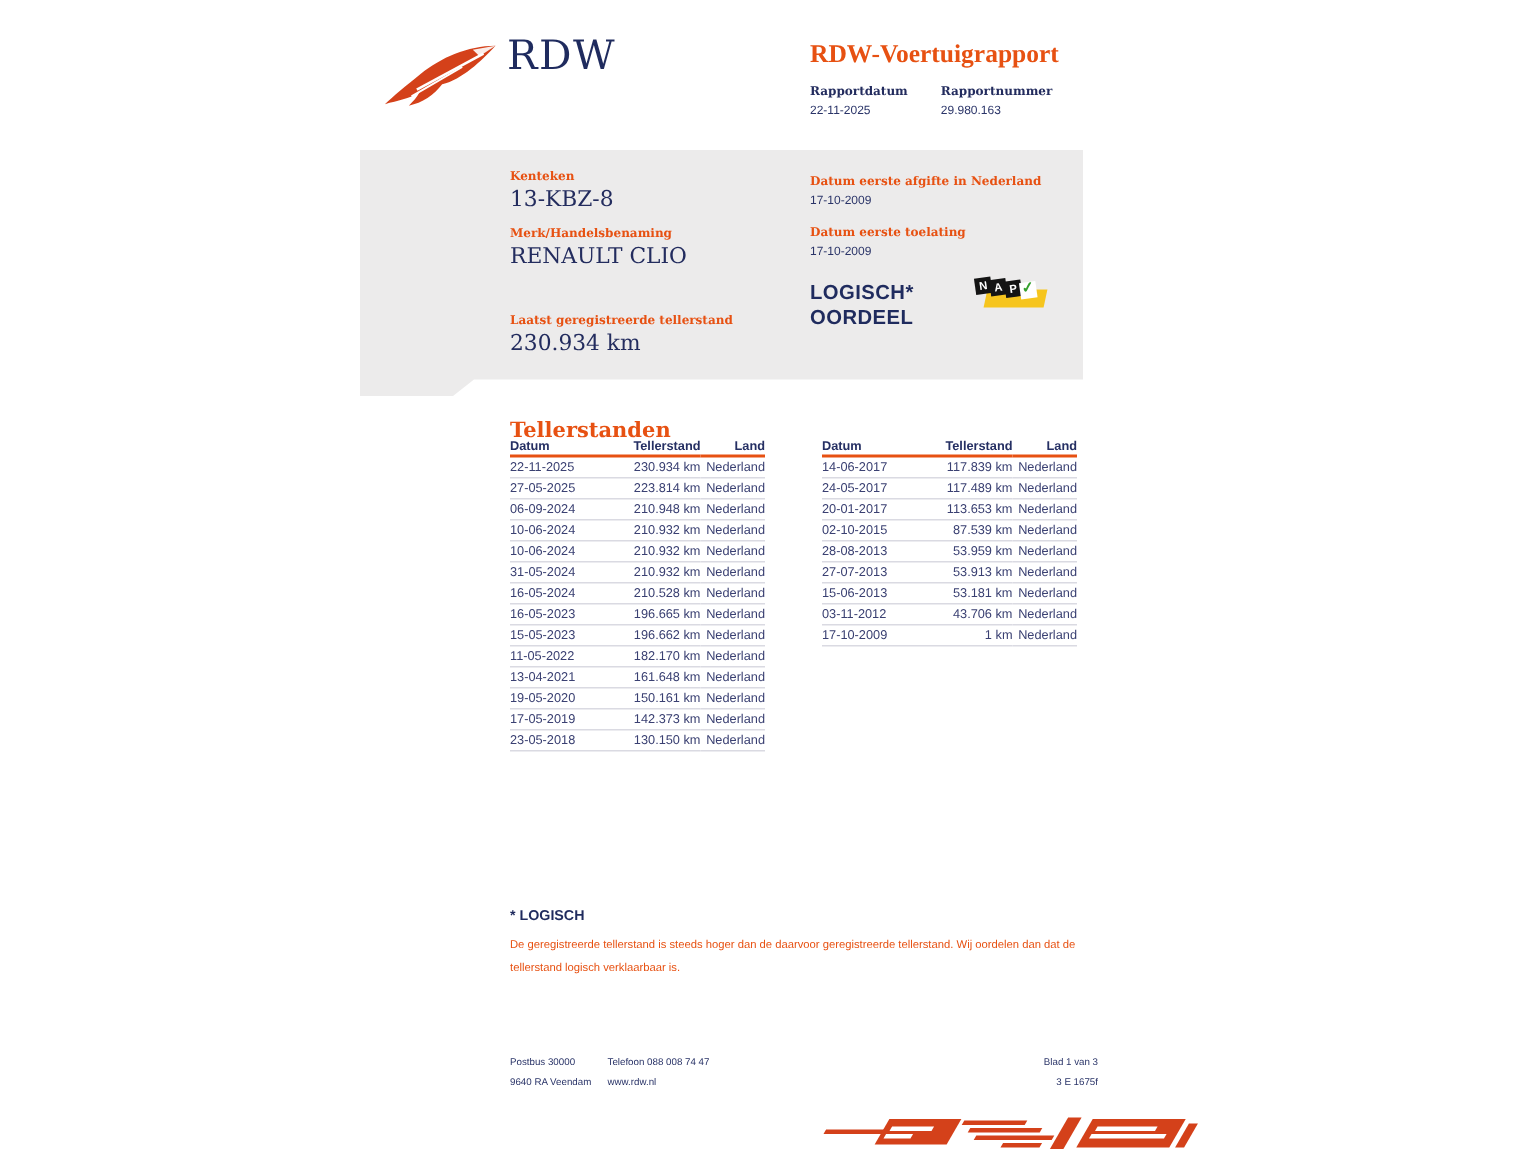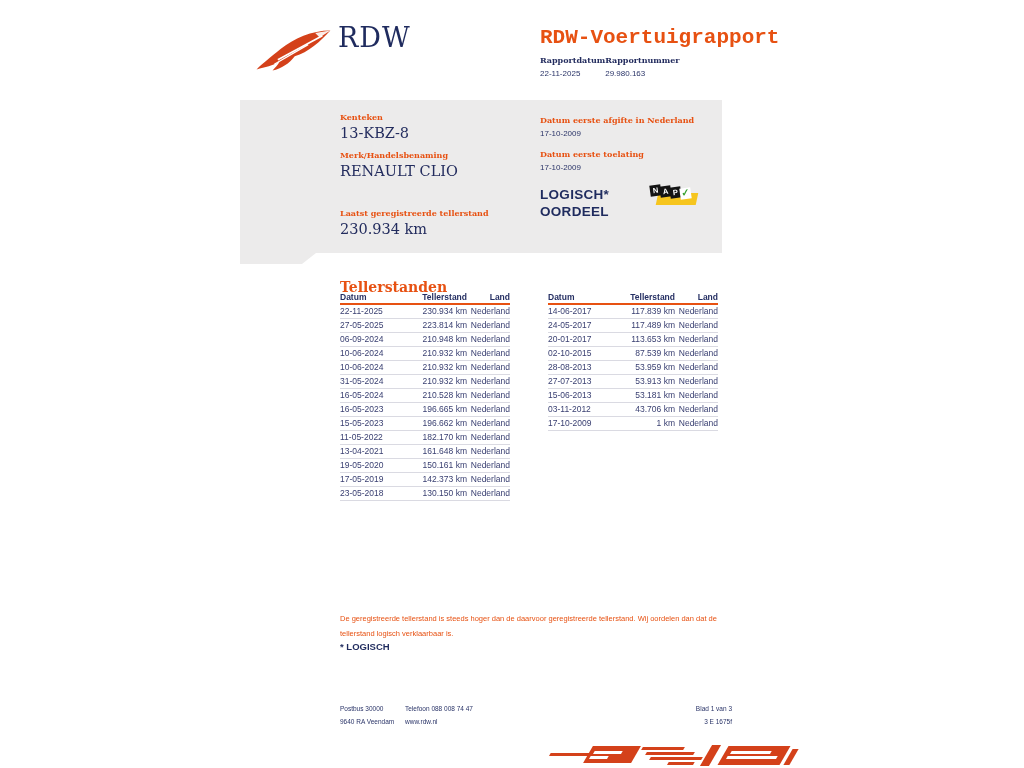--- a/index.html
+++ b/index.html
@@ -9,22 +9,22 @@
     overflow:hidden; font-family:"Liberation Sans", sans-serif;
   }
   .abs { position:absolute; }
 
   
   #brand-text {
     left:338px; top:22px; font-family:"DejaVu Serif", serif;
     font-size:27px; color:#1f2b5e; letter-spacing:1px;
   }
   #report-title {
-    left:540px; top:26px; font-family:Liberation Mono, monospace; font-weight:bold;
-    font-size:21px; color:#e75112;
+    left:540px; top:26px; font-family:Liberation Serif, serif; font-weight:bold;
+    font-size:17px; color:#e75112;
   }
   .meta-label {
     font-family:"DejaVu Serif", serif; font-weight:bold; font-size:8px; color:#232c5e;
   }
   .meta-value { font-size:8px; color:#2a3468; margin-top:4px; }
 
   
   #vehicle-panel {
     left:240px; top:100px; width:482px; height:164px; background:#ecebeb;
     clip-path: polygon(0 0, 482px 0, 482px 153px, 76px 153px, 62px 164px, 0 164px);
@@ -100,21 +100,21 @@
     <path d="M87 3 C66 3 46 12 31 24 C20 33 10 41 4 47 C14 44 22 43 30 38 C28 42 25 45 22 48 C32 46 41 40 47 32 C62 28 76 15 87 3 Z" fill="#d4411a"></path>
     <path d="M78 9 L28 36" stroke="#ffffff" stroke-width="2" fill="none"></path>
     <path d="M62 19 L24 41" stroke="#ffffff" stroke-width="1.5" fill="none"></path>
     <path d="M87 3 L70 6 L75 11 Z" fill="#ffffff" opacity="0.9"></path>
   </svg>
   <div class="abs" id="brand-text">RDW</div>
 
   <div class="abs" id="report-title">RDW-Voertuigrapport</div>
 
   <div class="abs" style="left:540px; top:55px;">
-    <div style="display:flex; ">
+    <div style="display:flex; gap:22px;">
       <div>
         <div class="meta-label">Rapportdatum</div>
         <div class="meta-value">22-11-2025</div>
       </div>
       <div>
         <div class="meta-label">Rapportnummer</div>
         <div class="meta-value">29.980.163</div>
       </div>
     </div>
   </div>
@@ -305,22 +305,22 @@
         </tr>
         <tr>
           <td>17-10-2009</td>
           <td>1 km</td>
           <td>Nederland</td>
         </tr>
       </tbody>
   </table>
 
   <div class="abs" id="footnote">
+    <div id="footnote-title">* LOGISCH</div>
     <div id="footnote-text">De geregistreerde tellerstand is steeds hoger dan de daarvoor geregistreerde tellerstand. Wij oordelen dan dat de tellerstand logisch verklaarbaar is.</div>
-    <div id="footnote-title">* LOGISCH</div>
   </div>
 
   <div class="abs footer-text" id="footer-address">
     <div>Postbus 30000</div>
     <div>9640 RA Veendam</div>
   </div>
   <div class="abs footer-text" id="footer-contact">
     <div>Telefoon 088 008 74 47</div>
     <div>www.rdw.nl</div>
   </div>

